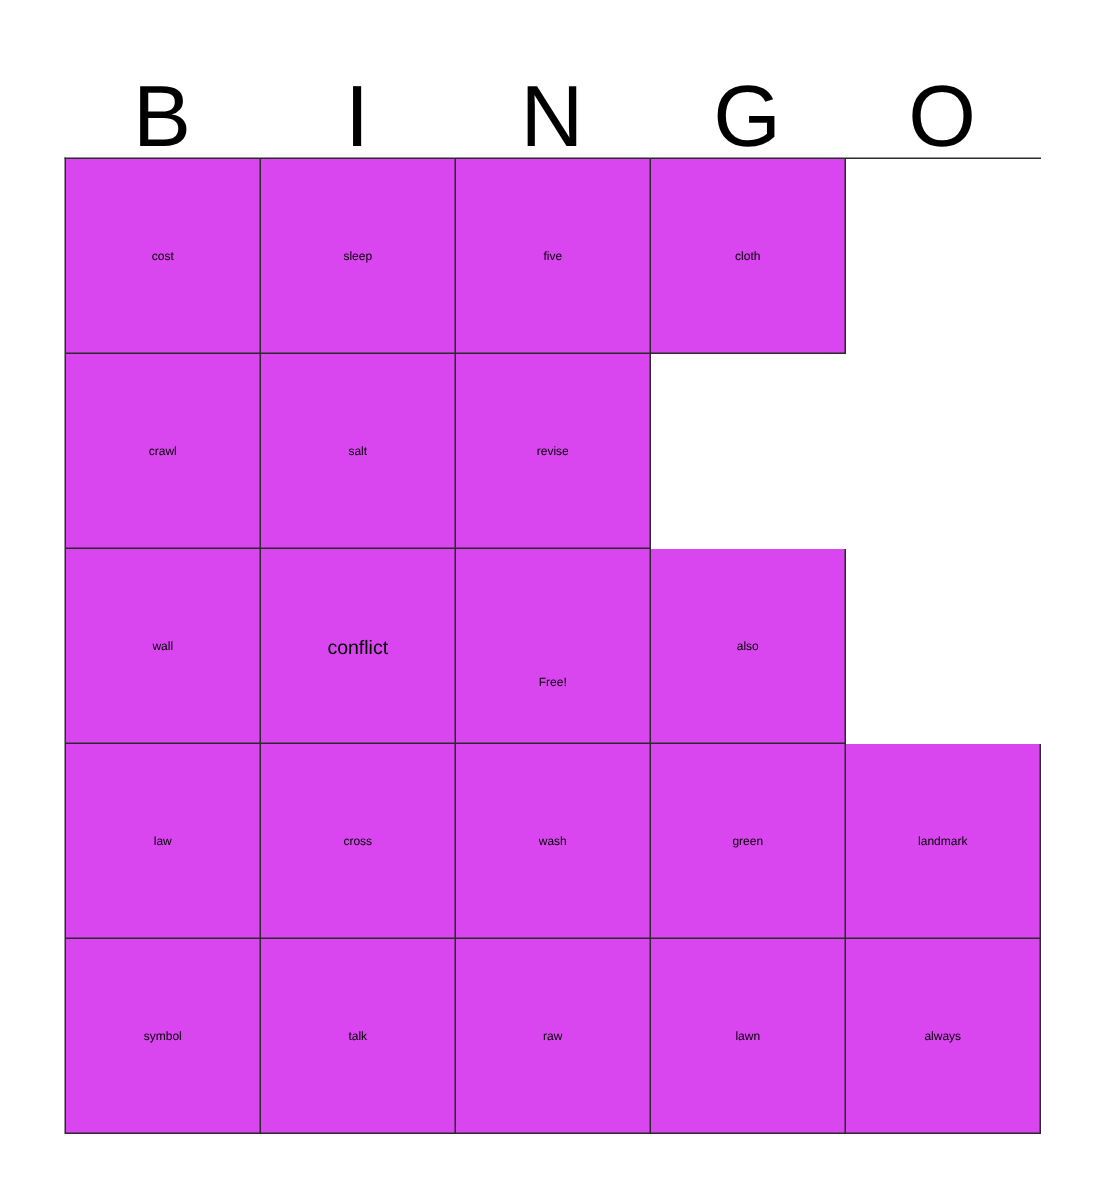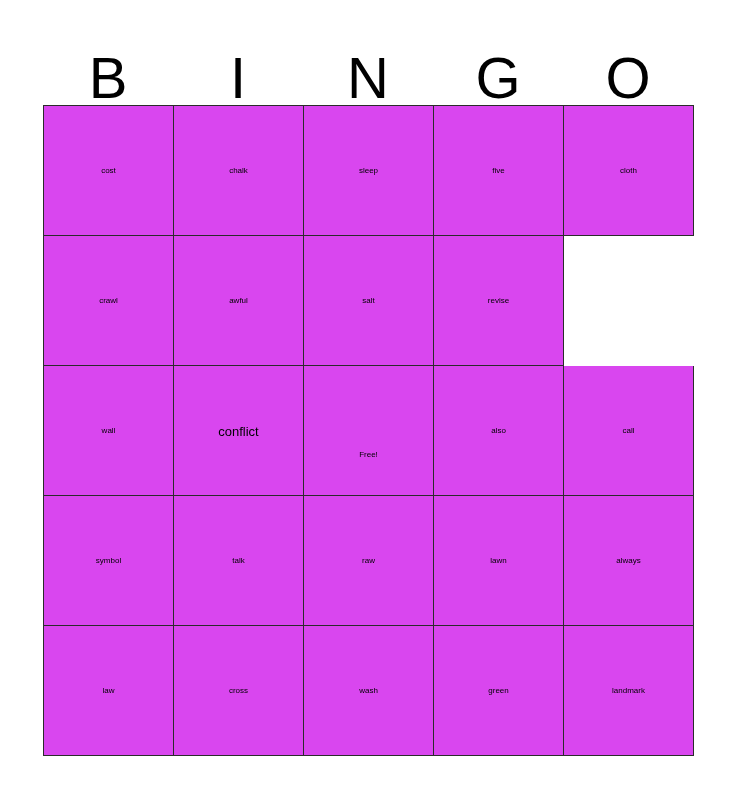--- a/index.html
+++ b/index.html
@@ -107,39 +107,33 @@
     <div class="header-letter">O</div>
   </div>
 
   <div id="grid">
 
     <div class="grid-row">
       <div class="cell">
           <span class="cell-text fs-lg" style="font-size: 8px;">cost</span>
         </div>
       <div class="cell">
-          <span class="cell-text fs-md" style="font-size: 8px;">chalk</span>
-        </div>
-      <div class="cell">
           <span class="cell-text fs-md" style="font-size: 8px;">sleep</span>
         </div>
       <div class="cell">
           <span class="cell-text fs-lg" style="font-size: 8px;">five</span>
         </div>
       <div class="cell">
           <span class="cell-text fs-md" style="font-size: 8px;">cloth</span>
         </div>
     </div>
 
     <div class="grid-row">
       <div class="cell">
           <span class="cell-text fs-md" style="font-size: 8px;">crawl</span>
-        </div>
-      <div class="cell">
-          <span class="cell-text fs-md" style="font-size: 8px;">awful</span>
         </div>
       <div class="cell">
           <span class="cell-text fs-lg" style="font-size: 8px;">salt</span>
         </div>
       <div class="cell">
           <span class="cell-text fs-sm" style="font-size: 8px;">revise</span>
         </div>
     </div>
 
     <div class="grid-row">
@@ -148,22 +142,37 @@
         </div>
       <div class="cell">
           <span class="cell-text fs-sm" style="font-size: 13px;">conflict</span>
         </div>
       <div class="cell">
           <span class="cell-text fs-lg" style="font-size: 8px; margin-top: 24px;">Free!</span>
         </div>
       <div class="cell">
           <span class="cell-text fs-lg" style="font-size: 8px;">also</span>
         </div>
+    </div>
+
+    <div class="grid-row">
       <div class="cell">
-          <span class="cell-text fs-lg" style="font-size: 8px;">call</span>
+          <span class="cell-text fs-xl" style="font-size: 8px;">law</span>
+        </div>
+      <div class="cell">
+          <span class="cell-text fs-md" style="font-size: 8px;">cross</span>
+        </div>
+      <div class="cell">
+          <span class="cell-text fs-md" style="font-size: 8px;">wash</span>
+        </div>
+      <div class="cell">
+          <span class="cell-text fs-md" style="font-size: 8px;">green</span>
+        </div>
+      <div class="cell">
+          <span class="cell-text fs-xs" style="font-size: 8px;">landmark</span>
         </div>
     </div>
 
     <div class="grid-row">
       <div class="cell">
           <span class="cell-text fs-sm" style="font-size: 8px;">symbol</span>
         </div>
       <div class="cell">
           <span class="cell-text fs-xl" style="font-size: 8px;">talk</span>
         </div>
@@ -171,32 +180,14 @@
           <span class="cell-text fs-xl" style="font-size: 8px;">raw</span>
         </div>
       <div class="cell">
           <span class="cell-text fs-lg" style="font-size: 8px;">lawn</span>
         </div>
       <div class="cell">
           <span class="cell-text fs-sm" style="font-size: 8px;">always</span>
         </div>
     </div>
 
-    <div class="grid-row">
-      <div class="cell">
-          <span class="cell-text fs-xl" style="font-size: 8px;">law</span>
-        </div>
-      <div class="cell">
-          <span class="cell-text fs-md" style="font-size: 8px;">cross</span>
-        </div>
-      <div class="cell">
-          <span class="cell-text fs-md" style="font-size: 8px;">wash</span>
-        </div>
-      <div class="cell">
-          <span class="cell-text fs-md" style="font-size: 8px;">green</span>
-        </div>
-      <div class="cell">
-          <span class="cell-text fs-xs" style="font-size: 8px;">landmark</span>
-        </div>
-    </div>
-
   </div>
 </div>
 
 </body></html>

